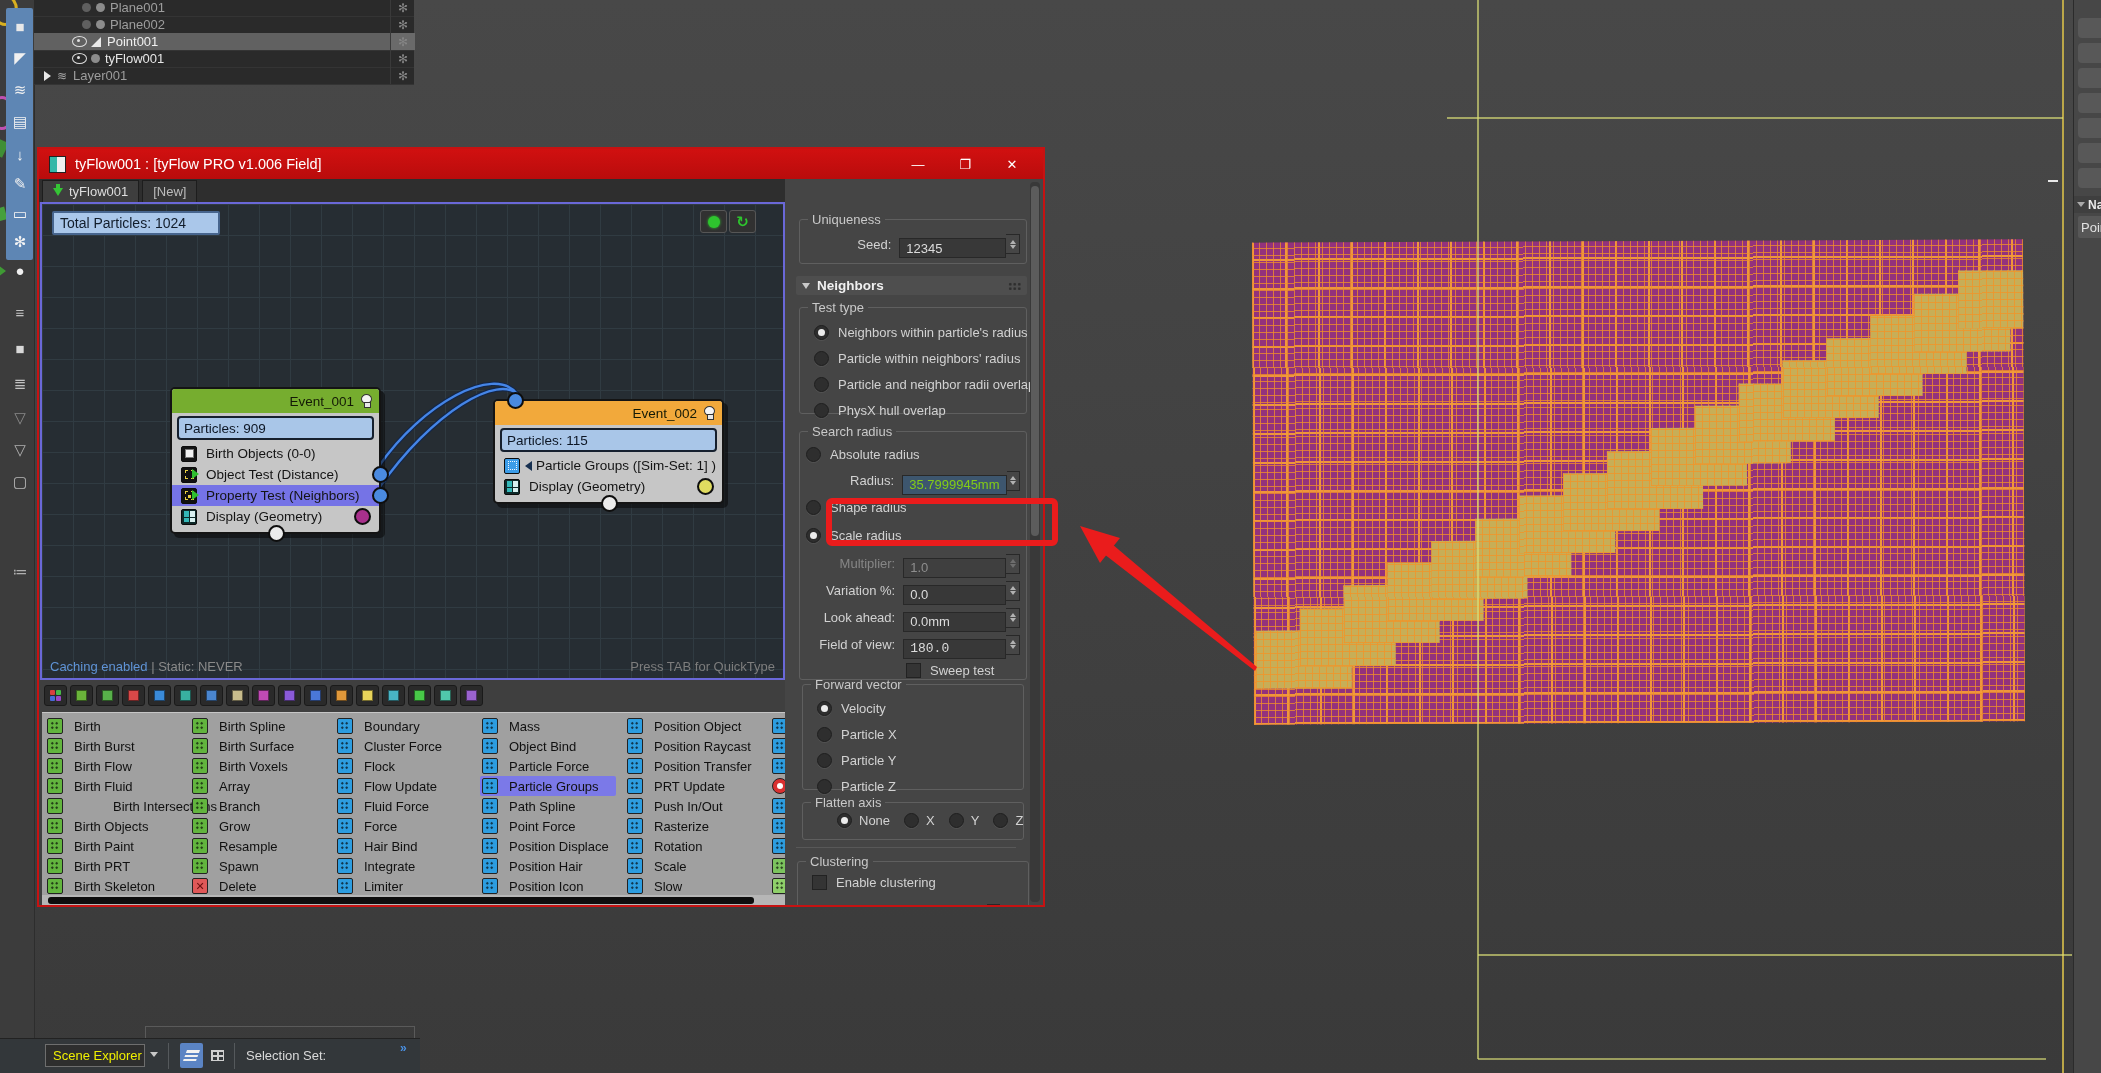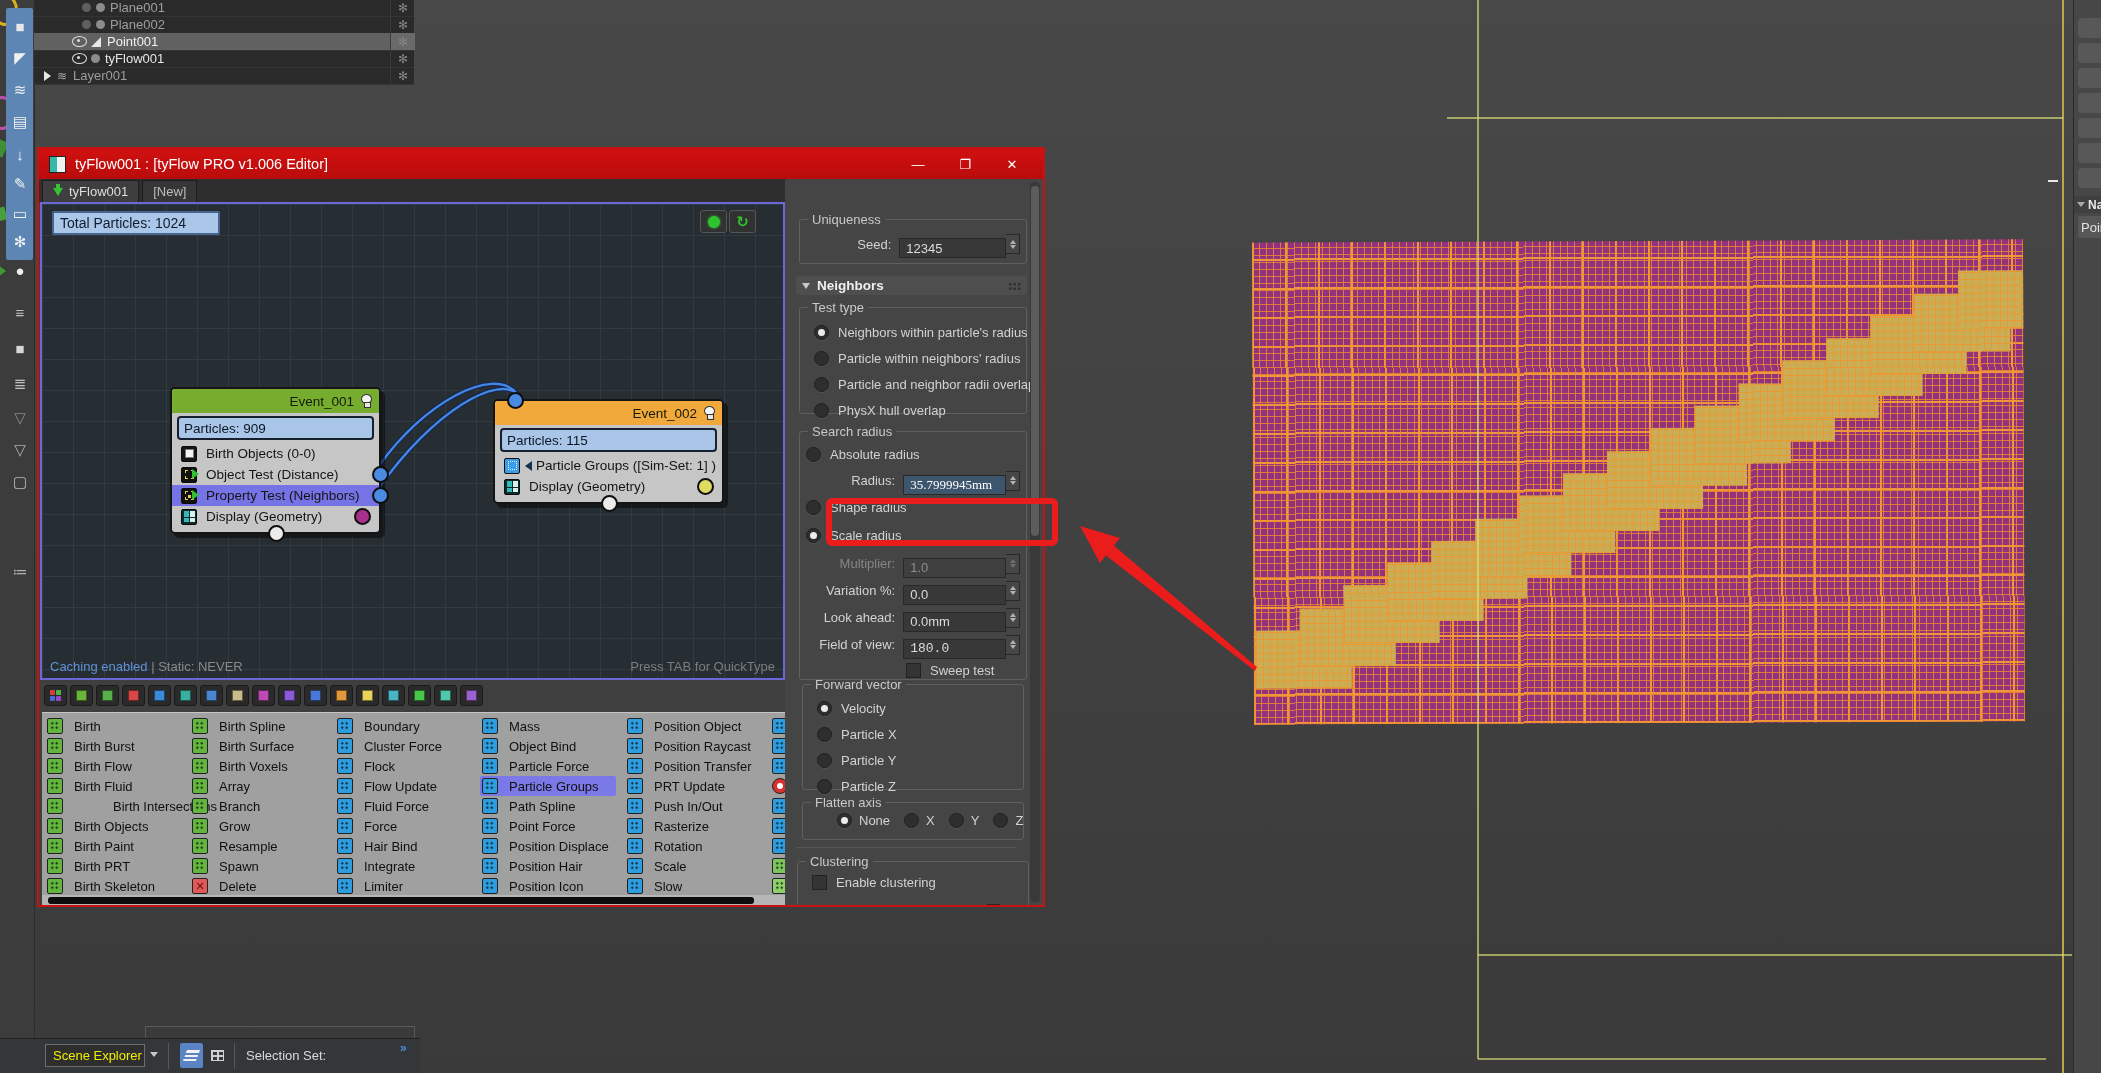--- a/index.html
+++ b/index.html
@@ -105,21 +105,21 @@
   #rpanel{position:absolute;left:746px;top:30px;width:258px;height:726px;background:#454545;}
   fieldset.grp{position:absolute;border:1px solid #5f5f5f;border-radius:3px;margin:0;padding:0 6px;background:transparent;box-sizing:border-box;min-inline-size:0;}
   .grp legend{font-size:13px;color:#c9c9c9;padding:0 4px;margin-left:2px;}
   .prow{display:flex;align-items:center;}
   .radio{width:13px;height:13px;border-radius:50%;background:#2e2e2e;border:1px solid #1e1e1e;box-shadow:0 1px 0 rgba(255,255,255,.07);position:relative;flex:none;}
   .radio.on::after{content:"";position:absolute;inset:3px;border-radius:50%;background:#ececec;}
   .rlabel{font-size:13px;color:#d2d2d2;margin-left:9px;white-space:nowrap;}
   .dim .rlabel,.slabel.dim{color:#868686;}
   .slabel{font-size:13px;color:#d2d2d2;text-align:right;white-space:nowrap;}
   .sfield{height:20px;background:#383838;border:1px solid #282828;display:flex;align-items:center;padding:0 6px;font-size:13px;color:#dcdcdc;box-sizing:border-box;margin-top:8px;}
-  .sfield.hl{background:#3d566e;color:#ffffff;font-family:Liberation Serif, serif;}
+  .sfield.hl{background:#3d566e;color:#84cc16;}
   .sfield.off{background:#3f3f3f;color:#8e8e8e;}
   .spinner{width:14px;height:20px;background:#464646;border:1px solid #282828;border-left:none;display:flex;flex-direction:column;align-items:center;justify-content:center;gap:1px;box-sizing:border-box;}
   .spinner i{width:0;height:0;border-left:3.5px solid transparent;border-right:3.5px solid transparent;}
   .spinner .up{border-bottom:4px solid #b2b2b2;} .spinner .dn{border-top:4px solid #b2b2b2;}
   .spinner.off .up{border-bottom-color:#6e6e6e;} .spinner.off .dn{border-top-color:#6e6e6e;}
   .chk{width:13px;height:13px;background:#343434;border:1px solid #222;flex:none;}
   #rollout{position:absolute;left:11px;top:97px;width:231px;height:19px;background:#4e4e4e;border-radius:2px;display:flex;align-items:center;padding:0 6px;box-sizing:border-box;}
   #rollout .tri{width:0;height:0;border-top:6px solid #c9c9c9;border-left:4.5px solid transparent;border-right:4.5px solid transparent;margin-right:7px;}
   #rollout .rt{font-size:13.5px;font-weight:bold;color:#f0f0f0;}
   #rollout .grip{margin-left:auto;width:13px;height:8px;background-image:radial-gradient(circle,#2d2d2d 1.2px,transparent 1.4px);background-size:4.5px 4.5px;}
@@ -265,21 +265,21 @@
 
   <svg class="overlay" width="2101" height="1073" style="z-index:61;">
     <polygon points="1257,667 1112,544 1104,554 1255,671" fill="#ea1c1c"></polygon>
     <polygon points="1080,526 1120,538 1100,563" fill="#ea1c1c"></polygon>
   </svg>
   <div id="annot-rect"></div>
 
   <div id="editor">
     <div id="titlebar">
       <span class="wicon"></span>
-      <span class="ttl">tyFlow001 : [tyFlow PRO v1.006 Editor]</span>
+      <span class="ttl">tyFlow001 : [tyFlow PRO v1.006 Field]</span>
       <span class="winbtn" style="right:108px;">—</span>
       <span class="winbtn" style="right:61px;">❐</span>
       <span class="winbtn" style="right:14px;">✕</span>
     </div>
     <div id="tabbar">
       <div class="tab active">
         <span class="dn-arrow"></span>
         <span>tyFlow001</span>
       </div>
       <div class="tab plain">

